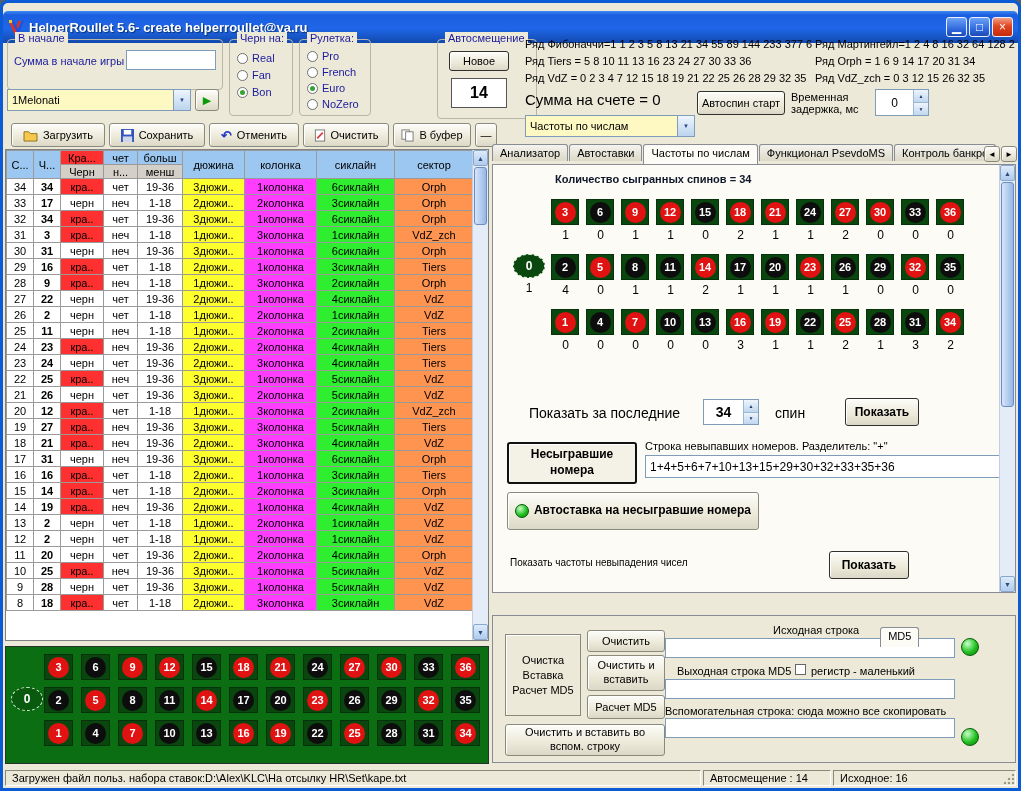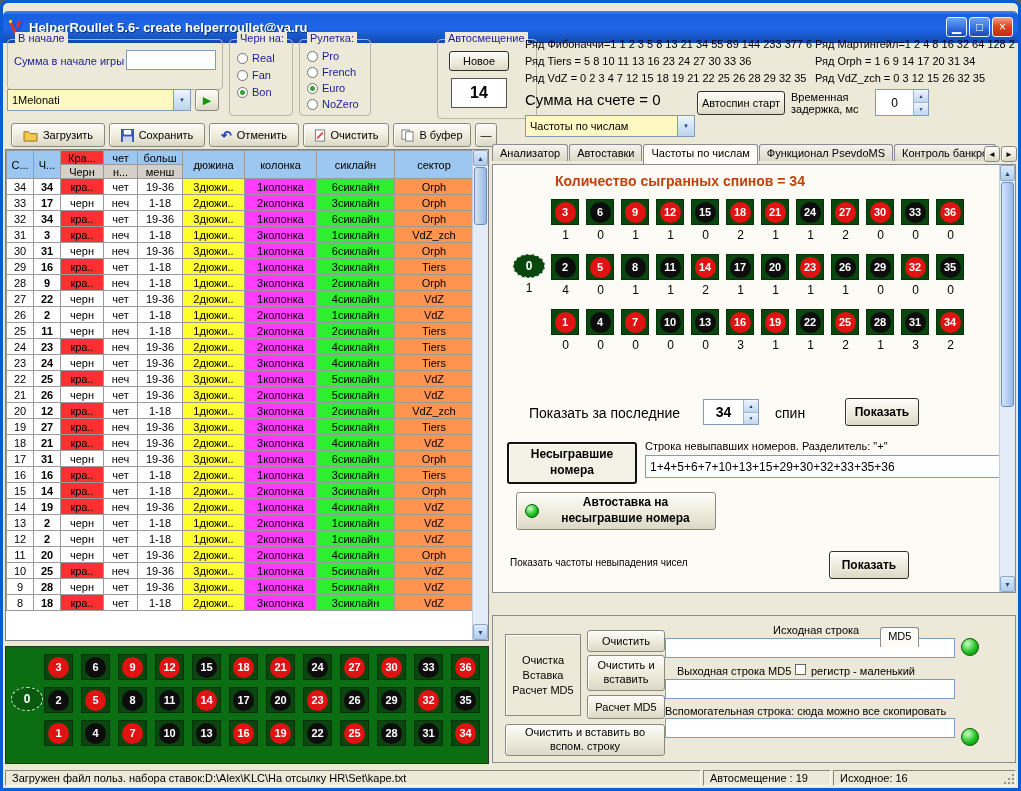--- a/index.html
+++ b/index.html
@@ -89,21 +89,21 @@
 
   
   .tabstrip{position:absolute;display:flex;align-items:flex-start;height:20px;}
   .tab{border:1px solid #898c95;border-bottom:none;background:linear-gradient(#f4f3ee,#dcd9c8);padding:2px 7px 2px 7px;font-size:11px;height:17px;
     border-radius:3px 3px 0 0;margin-right:1px;white-space:nowrap;color:#000;}
   .tab.active{background:#fcfbf6;height:20px;position:relative;z-index:3;font-size:11px;}
 
   
   #panel-top{position:absolute;left:489px;top:161px;width:524px;height:429px;background:#fcfbf6;border:1px solid #898c95;}
   #panel-bottom{position:absolute;left:489px;top:612px;width:524px;height:148px;background:#ece9d8;border:1px solid #898c95;}
-  .panel-title{position:absolute;left:62px;top:8px;font-size:14px;font-weight:bold;color:#c2410c;}
+  .panel-title{position:absolute;left:62px;top:8px;font-size:11px;font-weight:bold;color:#0f172a;}
 
   
   .statusbar{position:absolute;left:2px;right:2px;bottom:2px;height:16px;display:flex;gap:2px;}
   .status-cell{border:1px solid;border-color:#8b887a #fff #fff #8b887a;background:#ece9d8;font-size:11px;display:flex;align-items:center;
     padding:0 6px;white-space:nowrap;overflow:hidden;}
   .grip{position:absolute;right:1px;bottom:1px;width:13px;height:13px;
     background:radial-gradient(circle at 3px 11px,#9a9786 1.2px,transparent 1.6px),
                radial-gradient(circle at 7px 7px,#9a9786 1.2px,transparent 1.6px),
                radial-gradient(circle at 11px 3px,#9a9786 1.2px,transparent 1.6px),
                radial-gradient(circle at 7px 11px,#9a9786 1.2px,transparent 1.6px),
@@ -1057,21 +1057,21 @@
     <div class="btn btn-strong btn-bold" style="left:352px;top:233px;width:74px;height:28px;">
       <span>Показать</span>
     </div>
 
     <div class="btn btn-heavy" style="left:14px;top:277px;width:130px;height:42px;text-align:center;padding:2px 8px;">
       <span>Несыгравшие номера</span>
     </div>
     <div class="label11" style="left:152px;top:275px;">Строка невыпавших номеров. Разделитель: "+"</div>
     <input class="input" style="left: 152px; top: 290px; width: 368px; height: 23px; font-size: 12px;" value="1+4+5+6+7+10+13+15+29+30+32+33+35+36">
 
-    <div class="btn" style="left:23px;top:327px;width:200px;height:38px;font-weight:bold;font-size:12px;padding:2px 8px;line-height:1.3;">
+    <div class="btn" style="left:14px;top:327px;width:252px;height:38px;font-weight:bold;font-size:12px;padding:2px 0;line-height:1.3;">
       <span class="led"></span>
       <span style="text-align:center;">Автоставка на несыгравшие номера</span>
     </div>
 
     <div style="position:absolute;left:17px;top:392px;font-size:10px;">Показать частоты невыпадения чисел</div>
     <div class="btn btn-strong btn-bold" style="left:336px;top:386px;width:80px;height:28px;">
       <span>Показать</span>
     </div>
 
     <div class="vscroll" style="right:0;top:0;bottom:0;">
@@ -1117,18 +1117,18 @@
     <div class="label11" style="left:318px;top:49px;">регистр  - маленький</div>
     <input class="input" style="left: 172px; top: 63px; width: 290px; height: 20px;" value="">
 
     <div class="label11" style="left:172px;top:89px;">Вспомогательная строка: сюда можно все скопировать</div>
     <input class="input" style="left: 172px; top: 102px; width: 290px; height: 20px;" value="">
     <span class="led" style="position:absolute;left:468px;top:112px;width:18px;height:18px;"></span>
   </div>
 
   <div class="statusbar">
     <div class="status-cell" style="width:696px;">Загружен файл польз. набора ставок:D:\Alex\KLC\На отсылку HR\Set\kape.txt</div>
-    <div class="status-cell" style="width:128px;">Автосмещение : 19</div>
+    <div class="status-cell" style="width:128px;">Автосмещение : 14</div>
     <div class="status-cell" style="flex:1;">Исходное: 16</div>
     <div class="grip"></div>
   </div>
 
 </div>
 
 </body></html>

